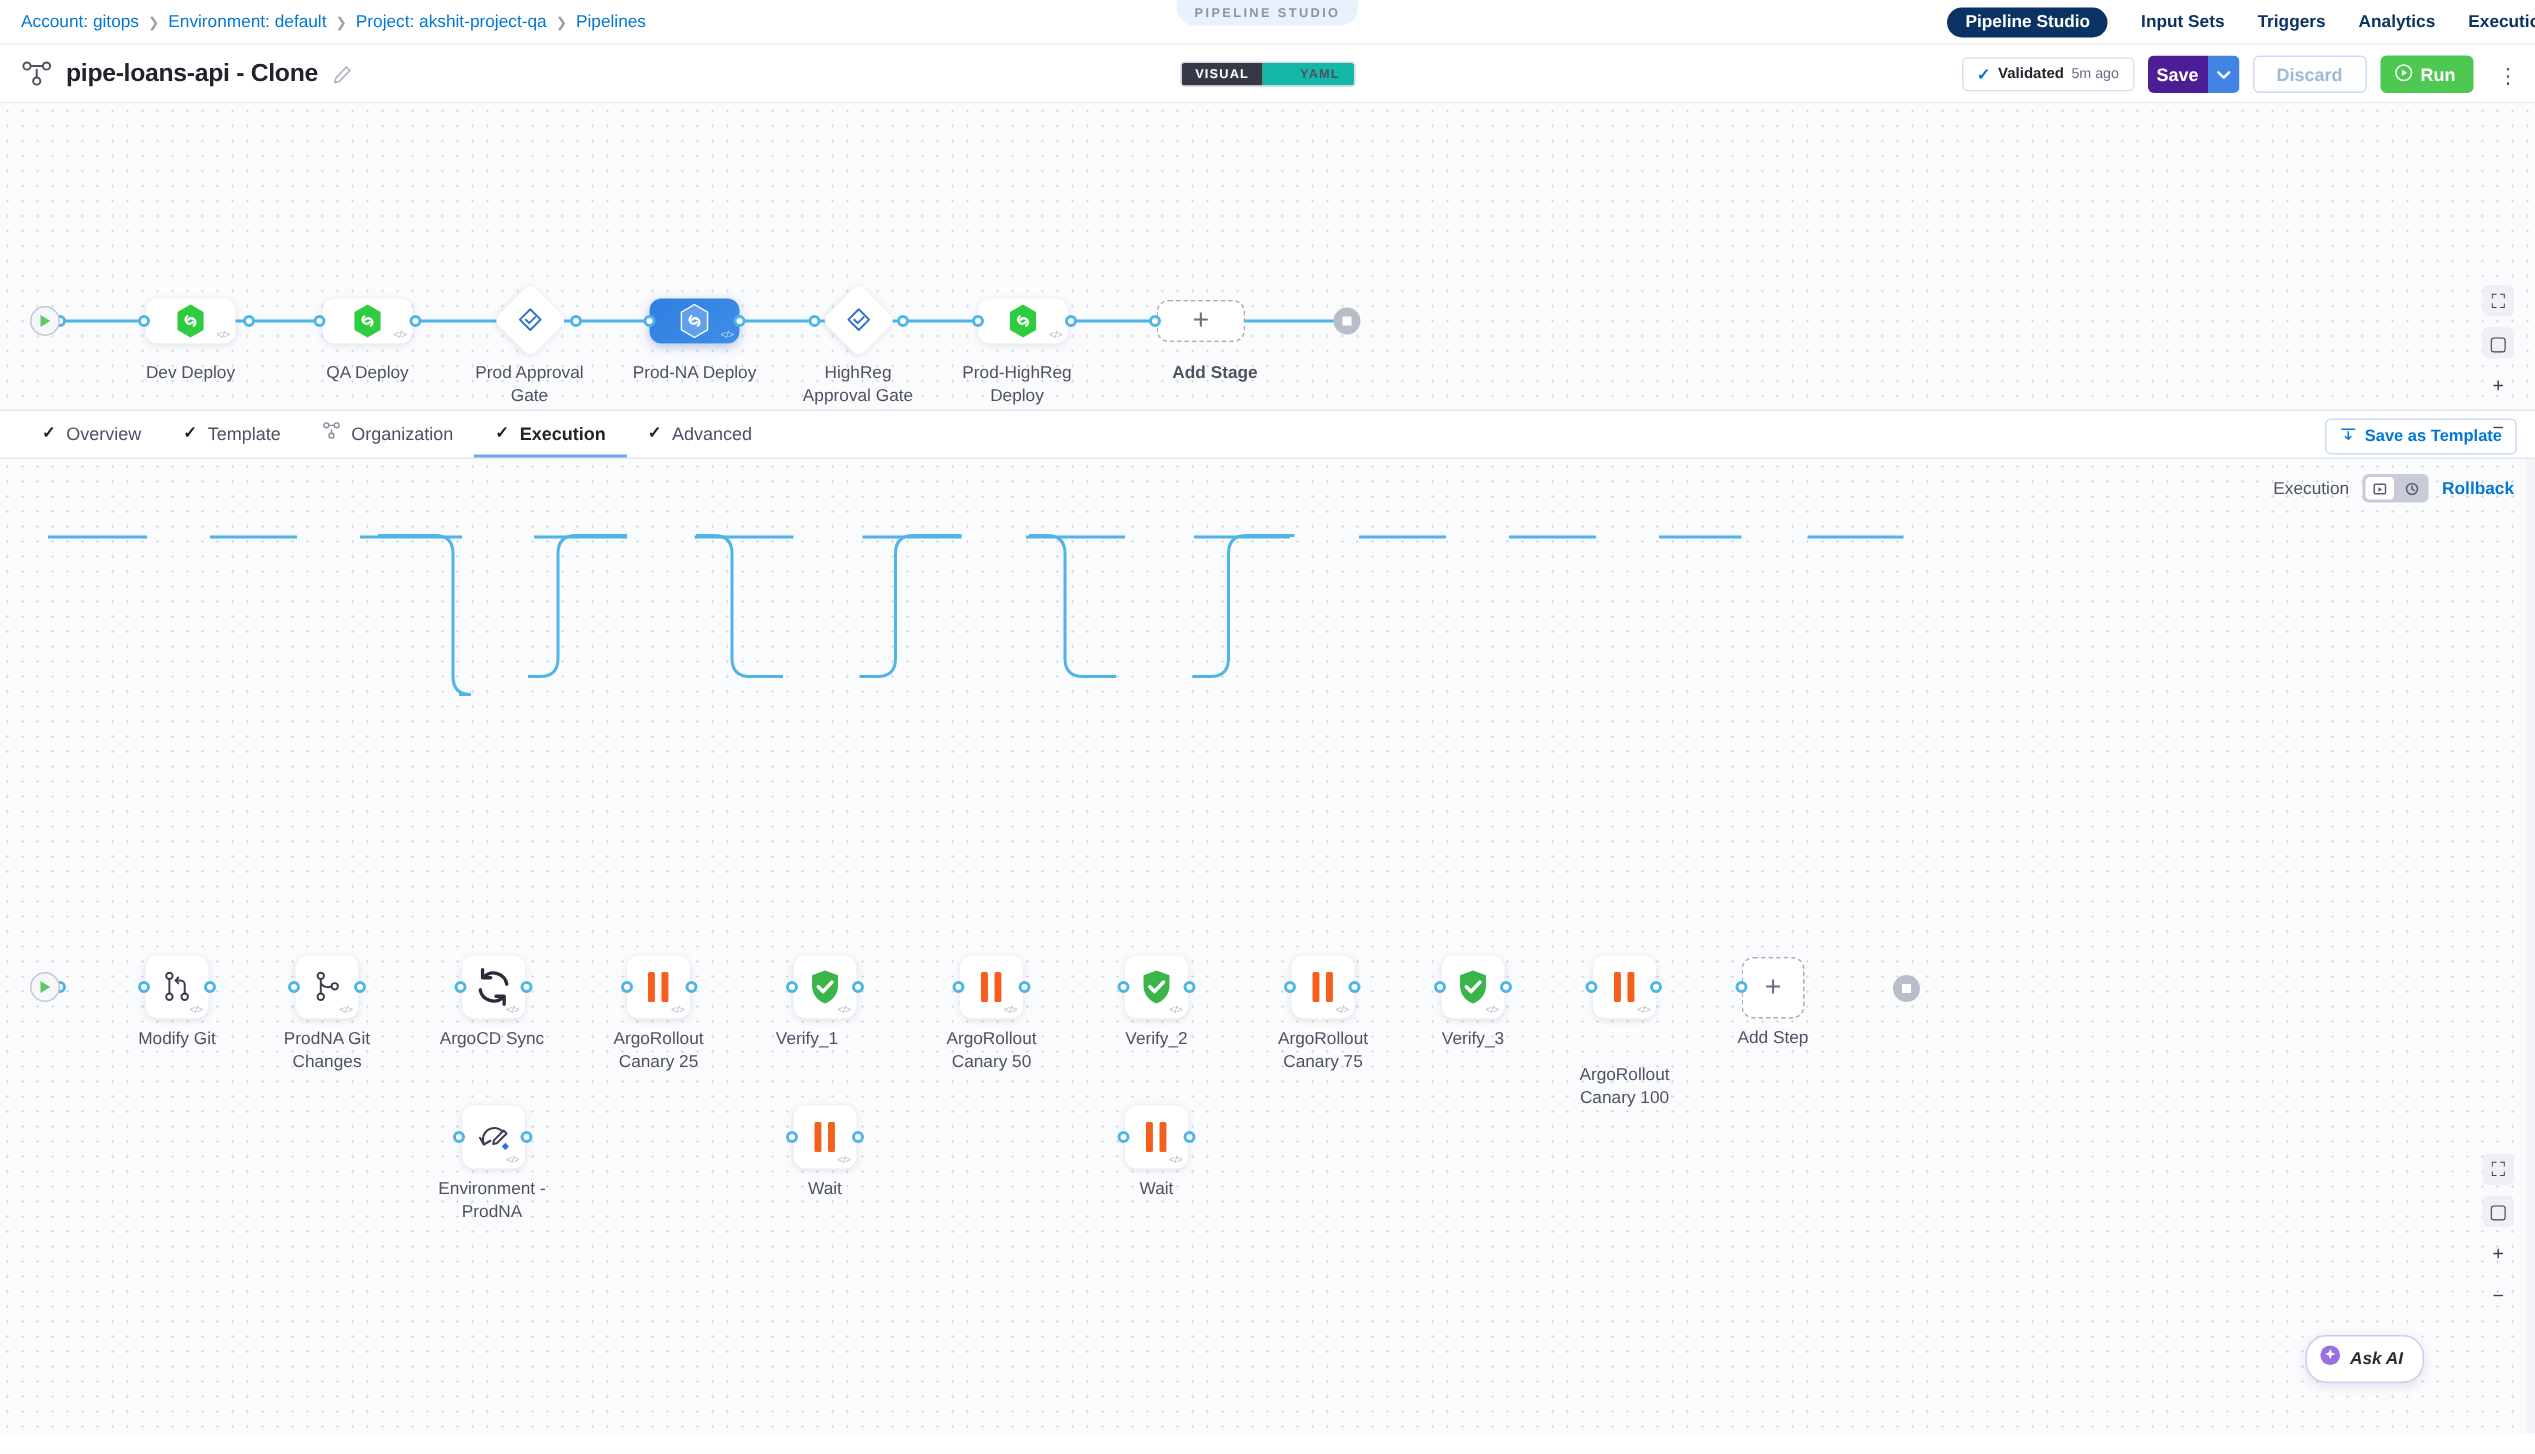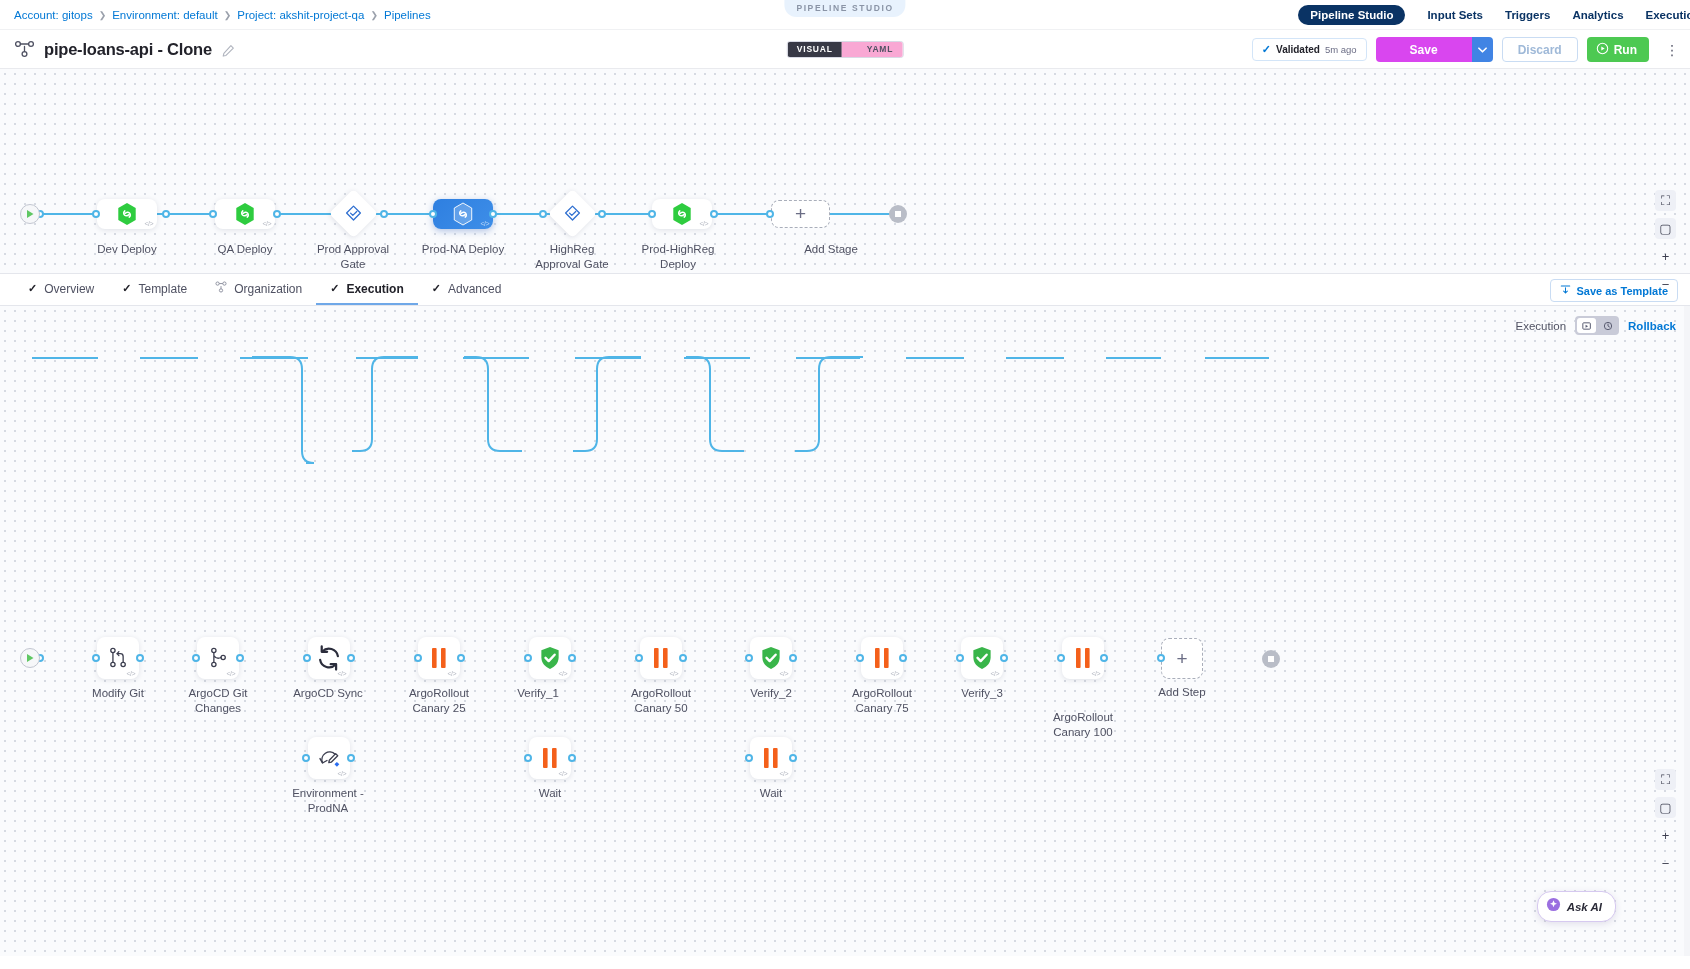--- a/index.html
+++ b/index.html
@@ -81,38 +81,38 @@
     border-radius: 3px;
     overflow: hidden;
     height: 17px;
     background: #fff;
   }
   .visyaml div {
     font-size: 8.5px; font-weight: 700; letter-spacing: .8px;
     padding: 0 9px; display: flex; align-items: center; cursor: pointer;
   }
   .visyaml .on { background: #383946; color: #fff; }
-  .visyaml .off { background: #f9a8d4; color: #4f5162; padding-left: 25px; }
+  .visyaml .off { background: #14b8a6; color: #4f5162; padding-left: 25px; }
 
   .hdr-right {
     position: absolute; right: 4px; top: 0; height: 39px;
     display: flex; align-items: center; gap: 9px;
   }
   .validated {
     display: flex; align-items: center; gap: 5px;
     border: 1px solid #d3e5f8; border-radius: 4px;
     padding: 4px 9px; background: #fff; font-size: 10.5px; cursor: pointer;
   }
   .validated .vtext { font-weight: 700; color: #22222a; font-size: 10px; }
   .validated .vago { color: #6b6d85; font-size: 9.5px; }
   .check-blue { color: #0278d5; font-weight: 700; font-size: 11px; }
 
   .savegrp { display: flex; height: 25px; border-radius: 4px; overflow: hidden; }
-  .savebtn { background: #d946ef; color: #fff; font-size: 12px; font-weight: 700;
-             padding: 0 34px; display: flex; align-items: center; cursor: pointer; }
+  .savebtn { background: #4c1d95; color: #fff; font-size: 12px; font-weight: 700;
+             padding: 0 6px; display: flex; align-items: center; cursor: pointer; }
   .savecaret { background: #4184e4; color: #fff; width: 21px; display: flex;
                align-items: center; justify-content: center; font-size: 9px; cursor: pointer; }
   .discard {
     height: 25px; border: 1px solid #c9dcf3; border-radius: 4px; background: #fff;
     color: #9fb9d8; font-size: 12px; font-weight: 700; padding: 0 15px;
     display: flex; align-items: center; cursor: pointer;
   }
   .runbtn {
     height: 25px; background: #4dc952; border-radius: 4px; color: #fff;
     font-size: 12px; font-weight: 700; padding: 0 12px 0 9px;
@@ -388,21 +388,21 @@
   <div class="node" style="left:652px;top:130px;width:60px;height:30px;">
     <svg width="22" height="24" viewBox="0 0 24 26">
       <path d="M12 1l9.5 5.5v13L12 25 2.5 19.5v-13z" fill="#2ecc3f"></path>
       <path d="M9.6 9.6a3 3 0 104.2 4.2M14.4 16.4a3 3 0 10-4.2-4.2" stroke="#fff" stroke-width="1.7" fill="none" stroke-linecap="round"></path>
     </svg>
     <span class="codeglyph">&lt;/&gt;</span>
   </div>
   <div class="nlabel" style="left:628px;top:173px;width:100px;">Prod-HighReg Deploy</div>
 
   <div class="addnode" style="left:771px;top:131px;width:59px;height:28px;">+</div>
-  <div class="nlabel" style="left:781px;top:173px;width:100px;">Add Stage</div>
+  <div class="nlabel" style="left:760px;top:173px;width:100px;font-weight:bold;">Add Stage</div>
 
   <div class="zoomctl" style="top:121px;">
     <div class="zbtn">⛶</div>
     <div class="zbtn">▢</div>
     <div class="zbtn plain">+</div>
     <div class="zbtn plain">−</div>
   </div>
 </div>
 
 <div class="tabstrip">
@@ -544,21 +544,21 @@
 
   <div class="node" style="left:197px;top:331px;width:42px;height:42px;">
     <svg width="25" height="26" viewBox="0 0 26 28" fill="none" stroke="#3b3d4e" stroke-width="1.4">
       <circle cx="8" cy="6" r="2.3"></circle>
         <circle cx="8" cy="21" r="2.3"></circle>
         <circle cx="18" cy="13.5" r="2.3"></circle>
       <path d="M8 8.3v10.4M8.2 11.6a6 6 0 007.5 1.9" stroke-linecap="round"></path>
     </svg>
     <span class="codeglyph">&lt;/&gt;</span>
   </div>
-  <div class="nlabel" style="left:178px;top:380px;width:80px;">ArgoCD Git Changes</div>
+  <div class="nlabel" style="left:178px;top:380px;width:80px;">ProdNA Git Changes</div>
 
   <div class="node" style="left:308px;top:331px;width:42px;height:42px;">
     <svg width="28" height="28" viewBox="0 0 30 30" fill="none" stroke="#2b2d3c" stroke-width="2.4">
       <path d="M24.5 13a9.7 9.7 0 00-16.6-5" stroke-linecap="round"></path>
       <path d="M5.5 17a9.7 9.7 0 0016.6 5" stroke-linecap="round"></path>
       <path d="M7.2 2.6v5.8h5.8M22.6 27.4v-5.8h-5.8" stroke-linecap="round" stroke-linejoin="round"></path>
     </svg>
     <span class="codeglyph">&lt;/&gt;</span>
   </div>
   <div class="nlabel" style="left:278px;top:380px;width:100px;">ArgoCD Sync</div>

